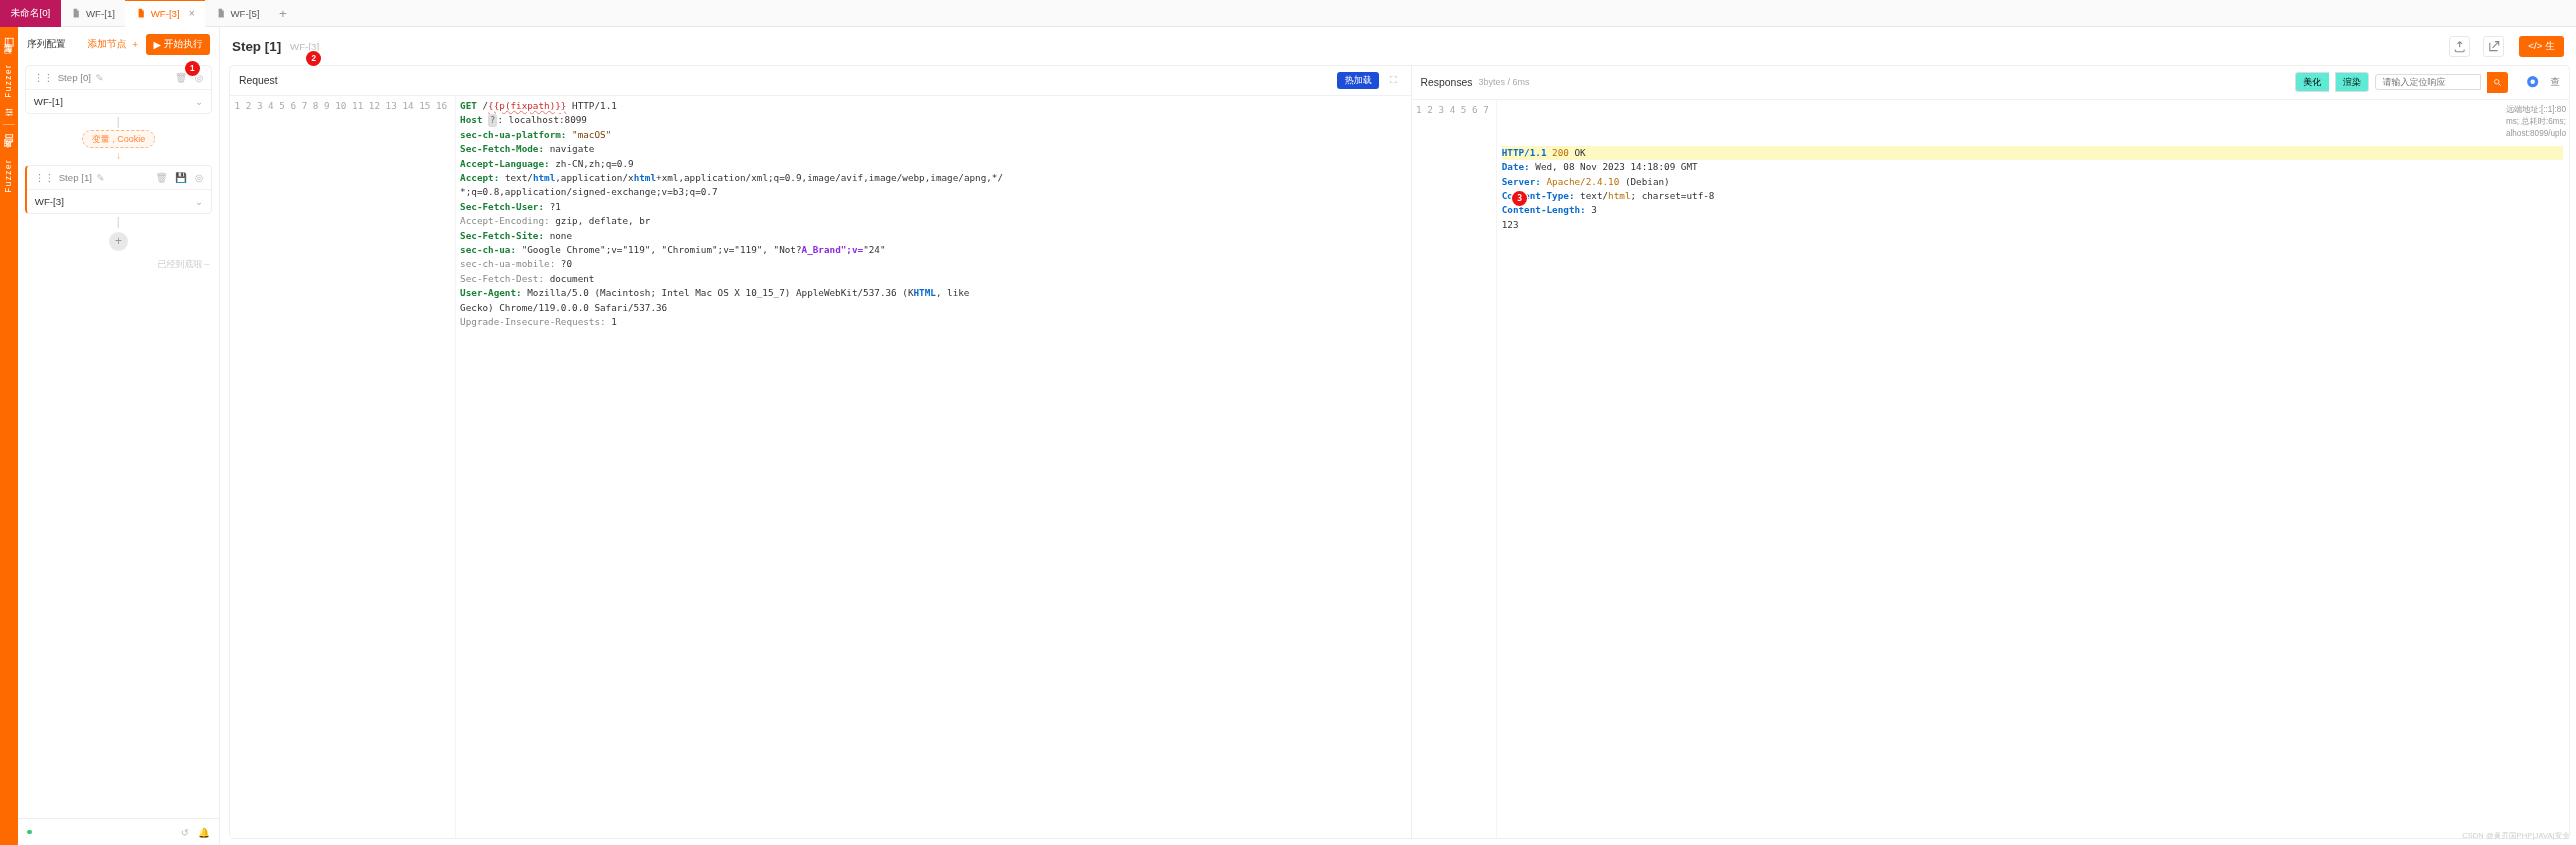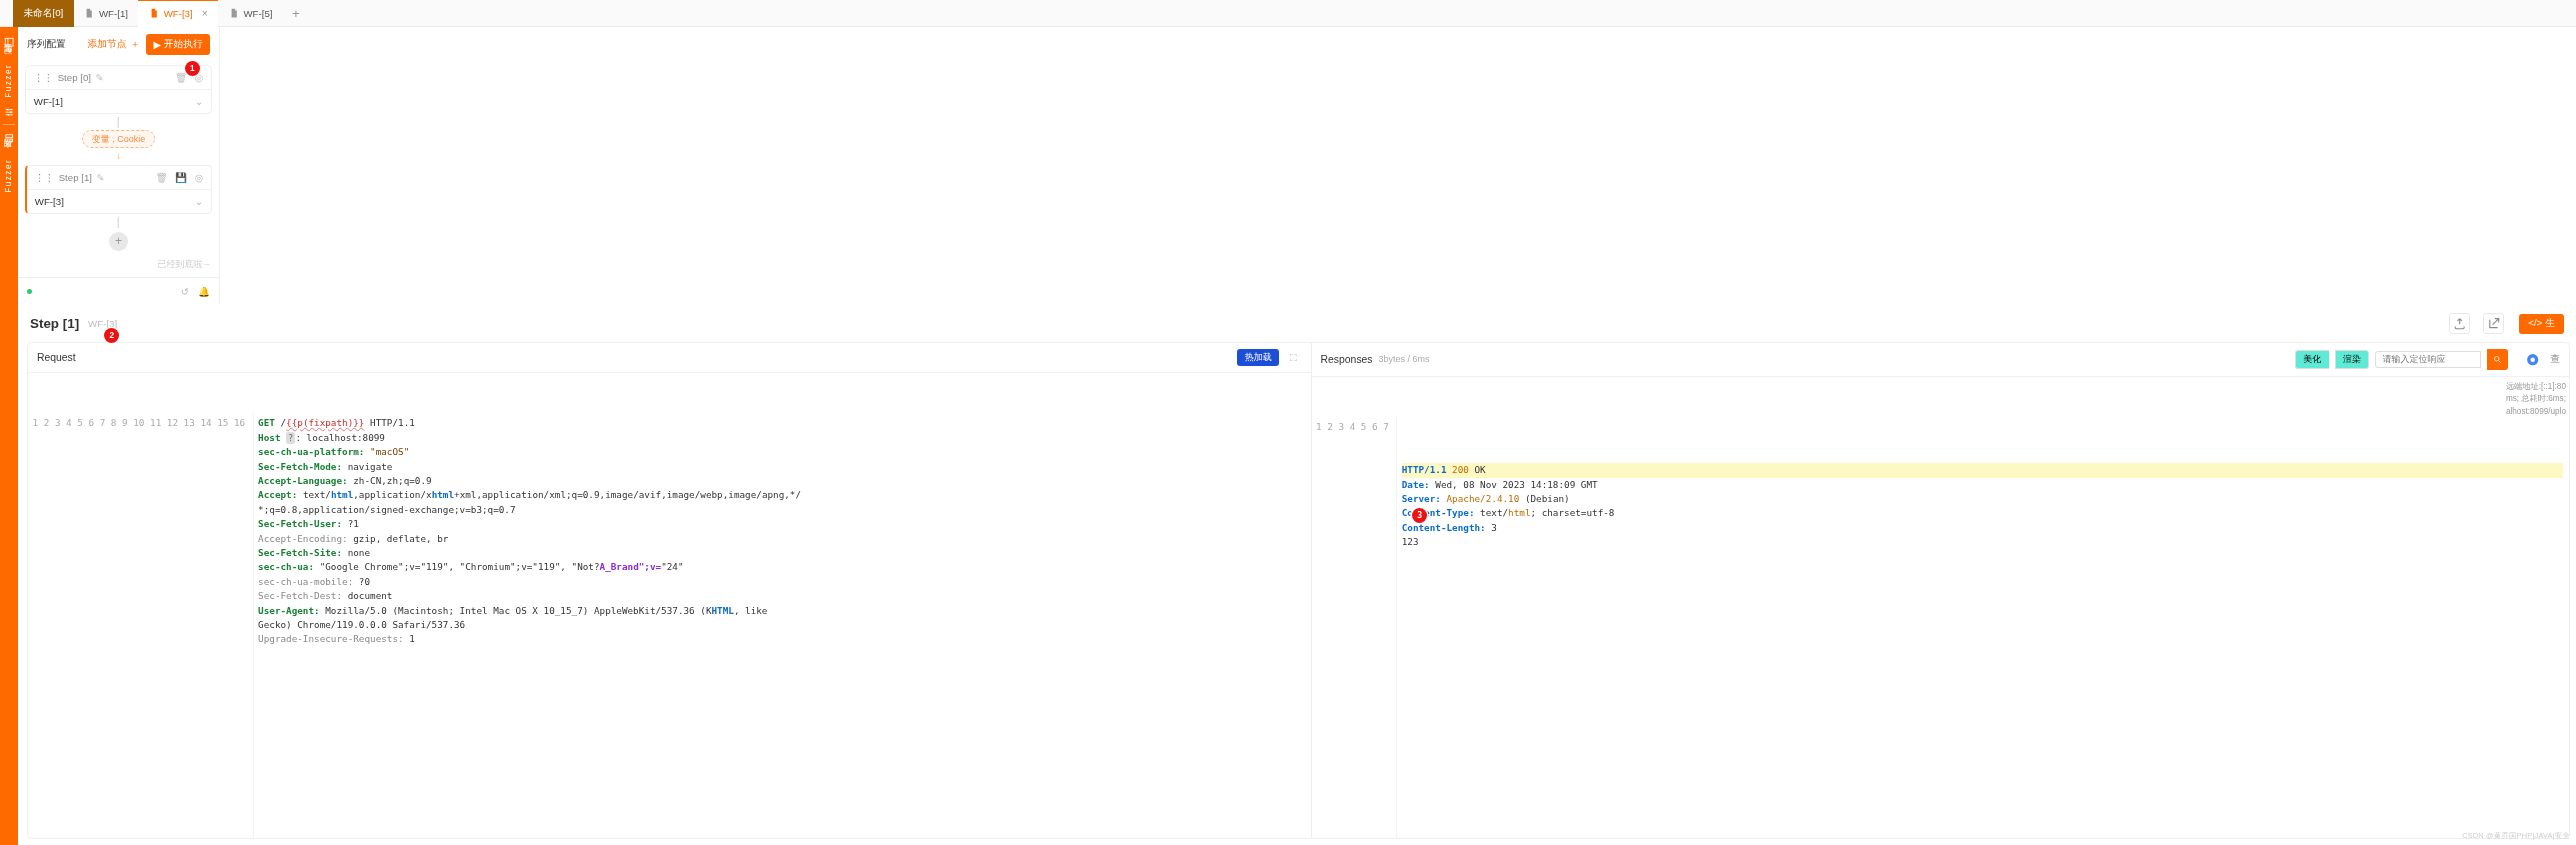--- a/index.html
+++ b/index.html
@@ -1,32 +1,32 @@
 <!DOCTYPE html>
 <html style="font-size:12px"><head>
 <meta charset="utf-8">
 <style>
 * { margin:0; padding:0; box-sizing:border-box; }
 body { font-family: -apple-system, "Segoe UI", Arial, sans-serif; font-size:9.7px; color:#333; background:#fff; overflow:hidden; height:100vh; }
 
 .tabbar { display:flex; align-items:center; height:27px; border-bottom:0.7px solid #e8e8e8; background:#fafafa; }
 .tab { display:flex; align-items:center; gap:4.5px; padding:0 10.4px; height:27px; cursor:pointer; font-size:9.7px; color:#555; }
-.tab.primary { background:#a16207; color:#fff;margin-left:13px; }
+.tab.primary { background:#be185d; color:#fff; }
 .tab.active { background:#fff; border-top:1.5px solid #ff6a00; color:#ff6a00; }
 .tab.active .fic { filter:none; }
 .tab .fic { width:10.4px; height:10.4px; display:inline-block; }
 .tab .close { margin-left:4.5px; font-size:10.4px; color:#999; }
 .tab-add { padding:0 9px; color:#999; font-size:13.4px; cursor:pointer; }
 
 .vside { position:absolute; left:0; top:27px; bottom:0; width:18px; background:#ff6a00; display:flex; flex-direction:column; align-items:center; color:#fff; font-size:8.2px; padding-top:7.4px; }
 .vside .vlabel { writing-mode:vertical-rl; transform:rotate(180deg); letter-spacing:1.5px; margin:6px 0; }
 .vside .sep { height:0.7px; width:12px; background:rgba(255,255,255,.4); margin:4.5px 0; }
 .vicn { width:10.4px; height:10.4px; display:inline-block; margin:3px 0; }
 
-.main { position:absolute; left:18px; right:0; top:27px; bottom:0; display:flex;flex-direction:column; }
+.main { position:absolute; left:18px; right:0; top:27px; bottom:0; display:flex; }
 
 
 .leftpane { width:202px; border-right:0.7px solid #eee; display:flex; flex-direction:column; background:#fff; }
 .lp-header { display:flex; align-items:center; justify-content:space-between; padding:7.4px 9px 4.5px; }
 .lp-title { font-weight:500; }
 .lp-add { color:#ff6a00; font-size:9.7px; display:flex; align-items:center; gap:4px; cursor:pointer; }
 .lp-run { background:#ff6a00; color:#fff; border:none; border-radius:3px; padding:3.7px 7.4px; font-size:9.7px; display:flex; align-items:center; gap:3px; cursor:pointer; }
 
 .seq-list { padding:6px 7.4px; flex:1; overflow:auto; }
 .seq-card { border:0.7px solid #eee; border-radius:4.5px; padding:0; margin-bottom:0; background:#fff; }
@@ -64,21 +64,21 @@
 .pane-fill { flex:1; }
 .btn-hot { background:#1d4ed8; color:#fff; border:none; border-radius:3px; padding:2.2px 7.4px; font-size:9px; cursor:pointer; }
 .btn-exp { width:16.4px; height:16.4px; display:flex; align-items:center; justify-content:center; color:#bbb; cursor:pointer; }
 .tabbtn { border:0.7px solid #ddd; background:#5eead4; padding:2.2px 7.4px; font-size:9px; cursor:pointer; }
 .tabbtn.l { border-radius:3px 0 0 3px; border-right:none; }
 .tabbtn.r { border-radius:0 3px 3px 0; }
 .search-in { border:0.7px solid #ddd; border-radius:3px 0 0 3px; padding:2.2px 6px; font-size:9px; width:106px; }
 .search-btn { background:#ff6a00; color:#fff; border:none; border-radius:0 3px 3px 0; padding:3px 6px; cursor:pointer; }
 .wa-ico { width:13.4px; height:13.4px; display:inline-block; }
 
-.code { flex:1; display:flex; font-family:"SF Mono",Menlo,Consolas,monospace; font-size:9.3px; overflow:auto; line-height:1.55;margin-top:40px; }
+.code { flex:1; display:flex; font-family:"SF Mono",Menlo,Consolas,monospace; font-size:9.3px; overflow:auto; line-height:1.55; }
 .gutter { background:#fff; text-align:right; color:#aaa; padding:3px 7.4px 3px 4.5px; user-select:none; border-right:0.7px solid #f4f4f4; min-width:31px; }
 .codelines { padding:3px 6px 3px 4.5px; flex:1; white-space:pre; }
 .cl { display:block; }
 .hl-row { background:#fef9c3; display:block; }
 
 .tk-method { color:#1a7f37; font-weight:600; }
 .tk-path { color:#d12a2a; text-decoration:underline wavy rgba(209,42,42,.6); }
 .tk-hdr { color:#1a7f37; font-weight:600; }
 .tk-hdr2 { color:#0b6bcb; font-weight:600; }
 .tk-num { color:#b86e00; }

